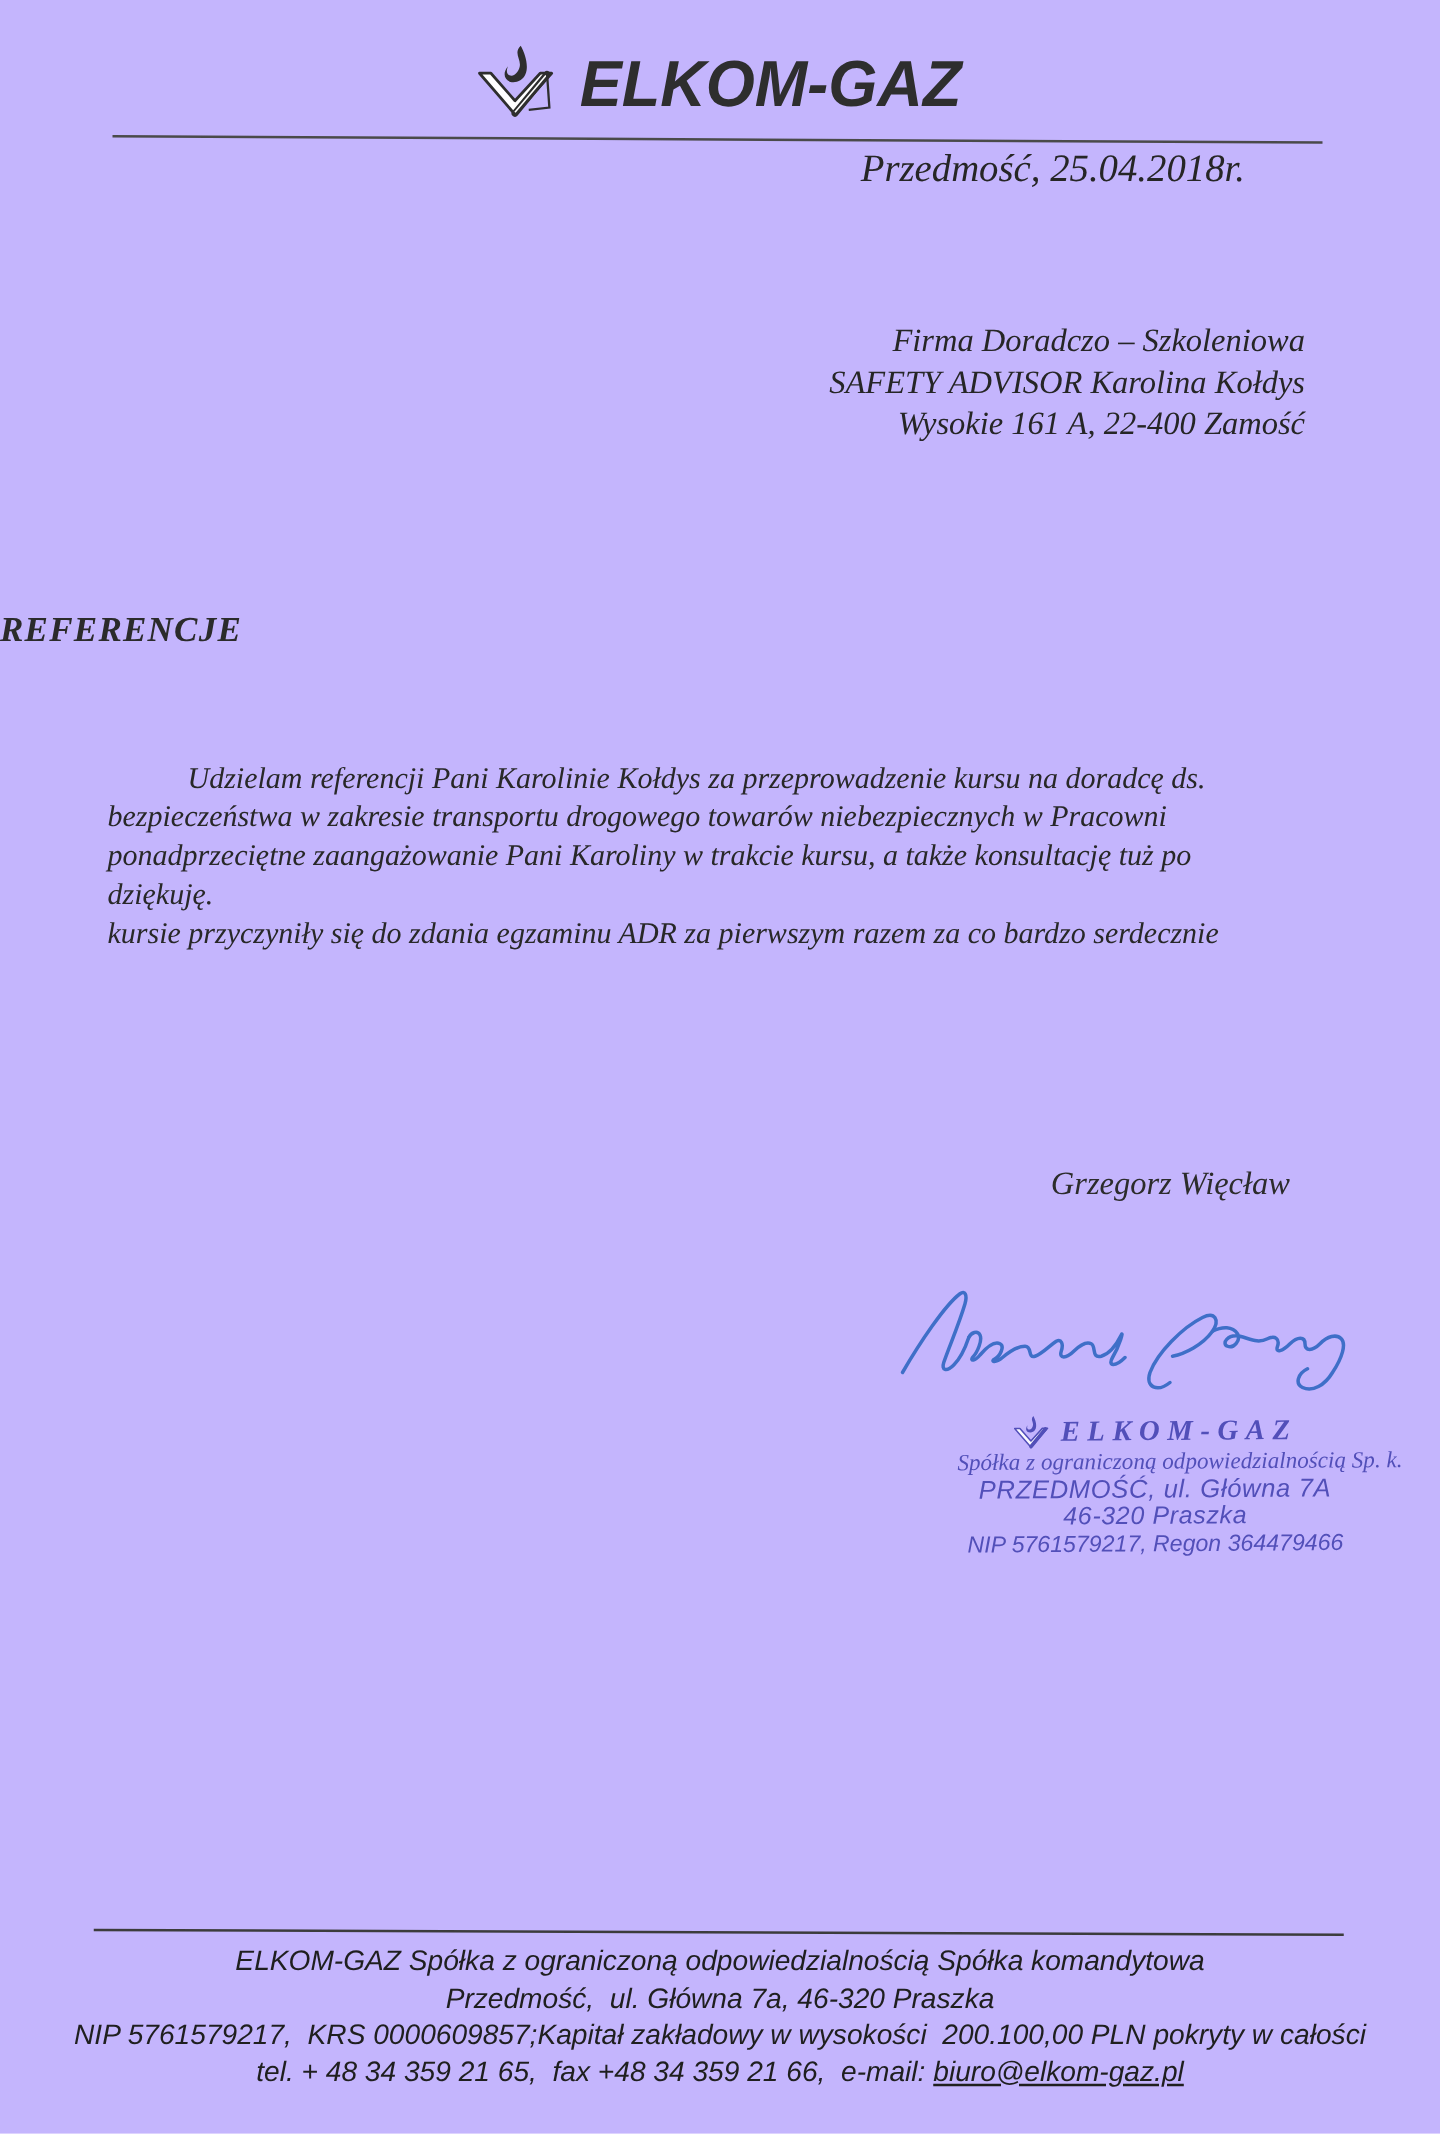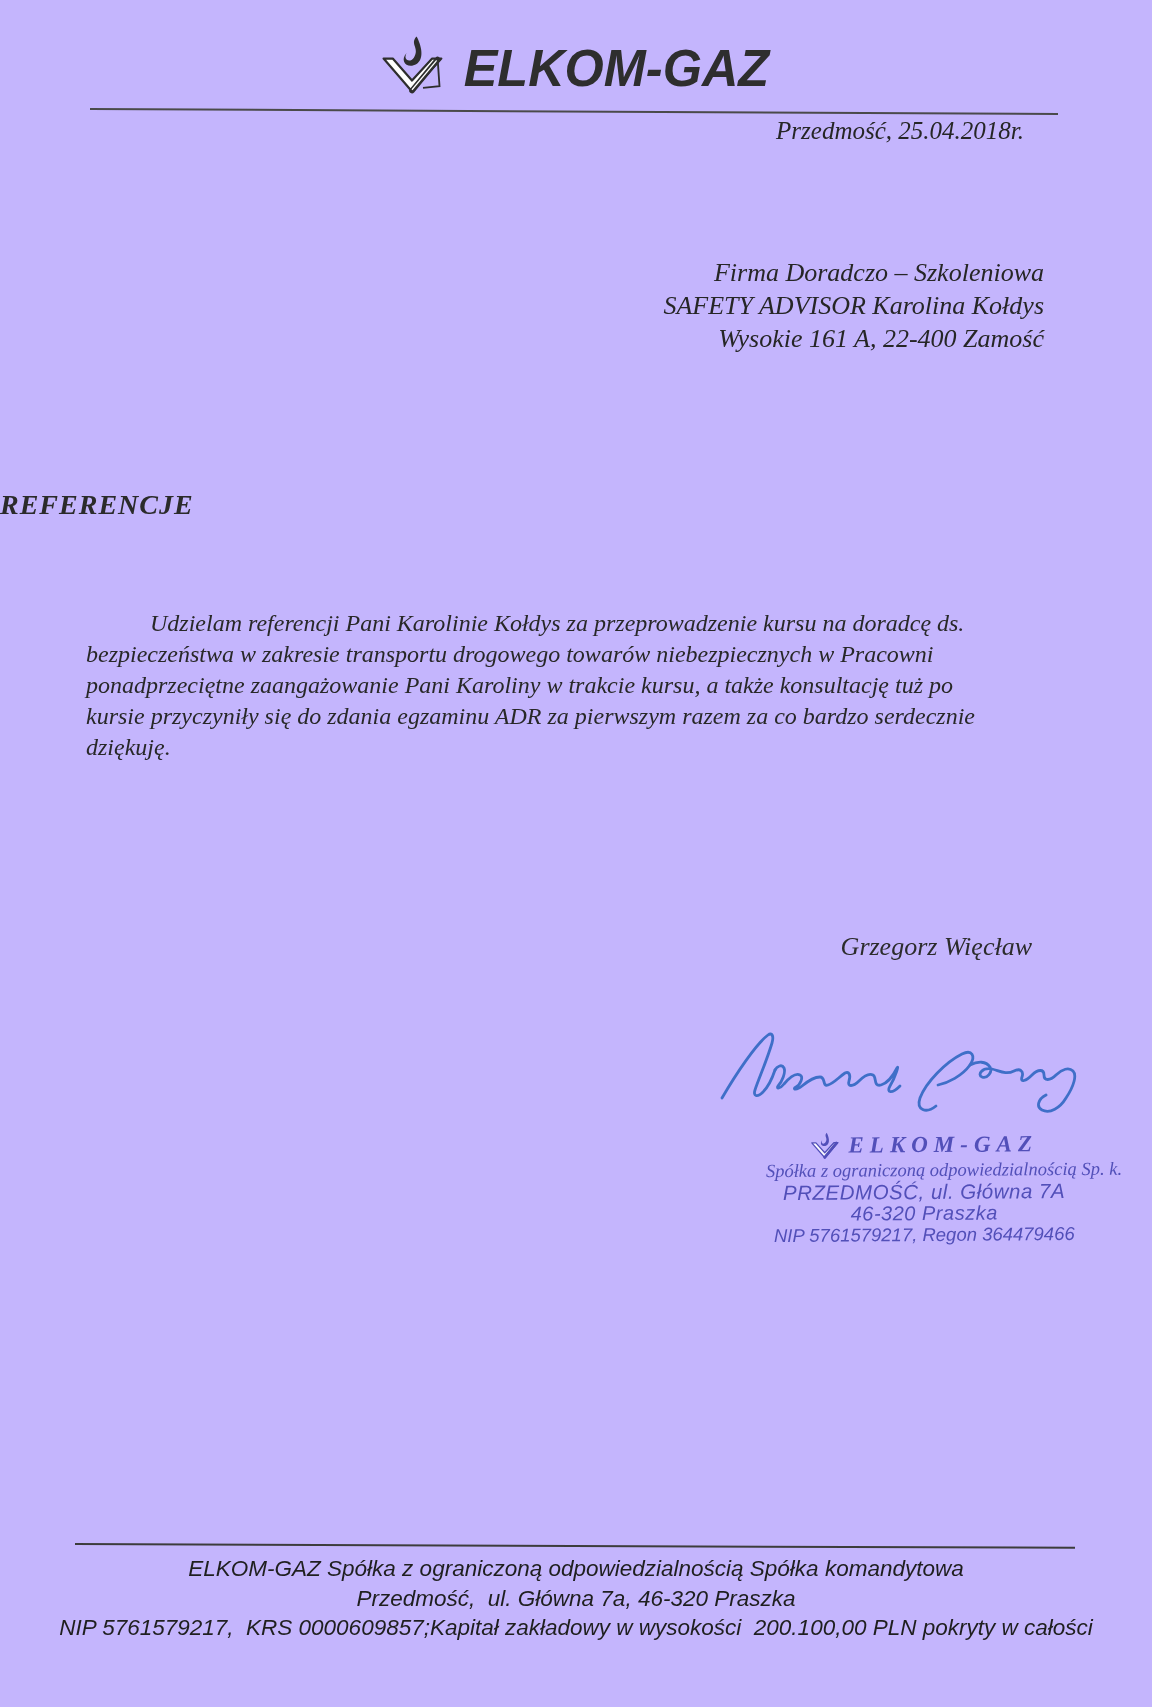--- a/index.html
+++ b/index.html
@@ -47,22 +47,22 @@
   .rule-bottom {
     top: 1543px; left: 75px; width: 1000px;
     border-top: 2.2px solid #3c3c3c;
     transform: rotate(0.22deg);
     transform-origin: left center;
   }
 
   
   .date {
     position: absolute;
-    top: 117px; right: 128px;
-    font-size: 25px;
+    top: 117px; right: 156px;
+    font-size: 31px;
     white-space: pre-wrap;
   }
   .recipient {
     position: absolute;
     top: 256px; right: 108px;
     text-align: right;
     font-size: 26px;
     line-height: 33px;
   }
   .title {
@@ -178,22 +178,22 @@
     <div>SAFETY ADVISOR Karolina Kołdys</div>
     <div>Wysokie 161 A, 22-400 Zamość</div>
   </div>
 
   <h1 class="title">REFERENCJE</h1>
 
   <div class="body-text">
     <div class="indent">Udzielam referencji Pani Karolinie Kołdys za przeprowadzenie kursu na doradcę ds.</div>
     <div>bezpieczeństwa w zakresie transportu drogowego towarów niebezpiecznych w Pracowni</div>
     <div>ponadprzeciętne zaangażowanie Pani Karoliny w trakcie kursu, a także konsultację tuż po</div>
+    <div>dziękuję.</div>
     <div>kursie przyczyniły się do zdania egzaminu ADR za pierwszym razem za co bardzo serdecznie</div>
-    <div>dziękuję.</div>
   </div>
 
   <div class="sig-block">
     <div>Grzegorz Więcław</div>
   </div>
 
   <div class="handwriting">
     <svg width="368" height="96" viewBox="0 0 368 96" aria-hidden="true">
       <g fill="none" stroke="#3f6fc8" stroke-width="2.8" stroke-linecap="round" stroke-linejoin="round">
         <path d="M10,70 C24,46 44,16 56,7 C60,4 62,8 60,15 C55,32 47,50 43,62 C41,68 45,70 51,64 C57,58 61,48 63,42"></path>
@@ -220,15 +220,16 @@
     <div class="stamp-city">46-320 Praszka</div>
     <div class="stamp-nip">NIP 5761579217, Regon 364479466</div>
   </div>
 
   <div class="rule rule-bottom"></div>
 
   <footer class="footer">
     <div>ELKOM-GAZ Spółka z ograniczoną odpowiedzialnością Spółka komandytowa</div>
     <div>Przedmość,  ul. Główna 7a, 46-320 Praszka</div>
     <div>NIP 5761579217,  KRS 0000609857;Kapitał zakładowy w wysokości  200.100,00 PLN pokryty w całości</div>
+    <div><span>tel. + 48 34 359 21 65,  fax +48 34 359 21 66,  e-mail: </span><a class="email">biuro@elkom-gaz.pl</a></div>
   </footer>
 
 </div>
 
 </body></html>

